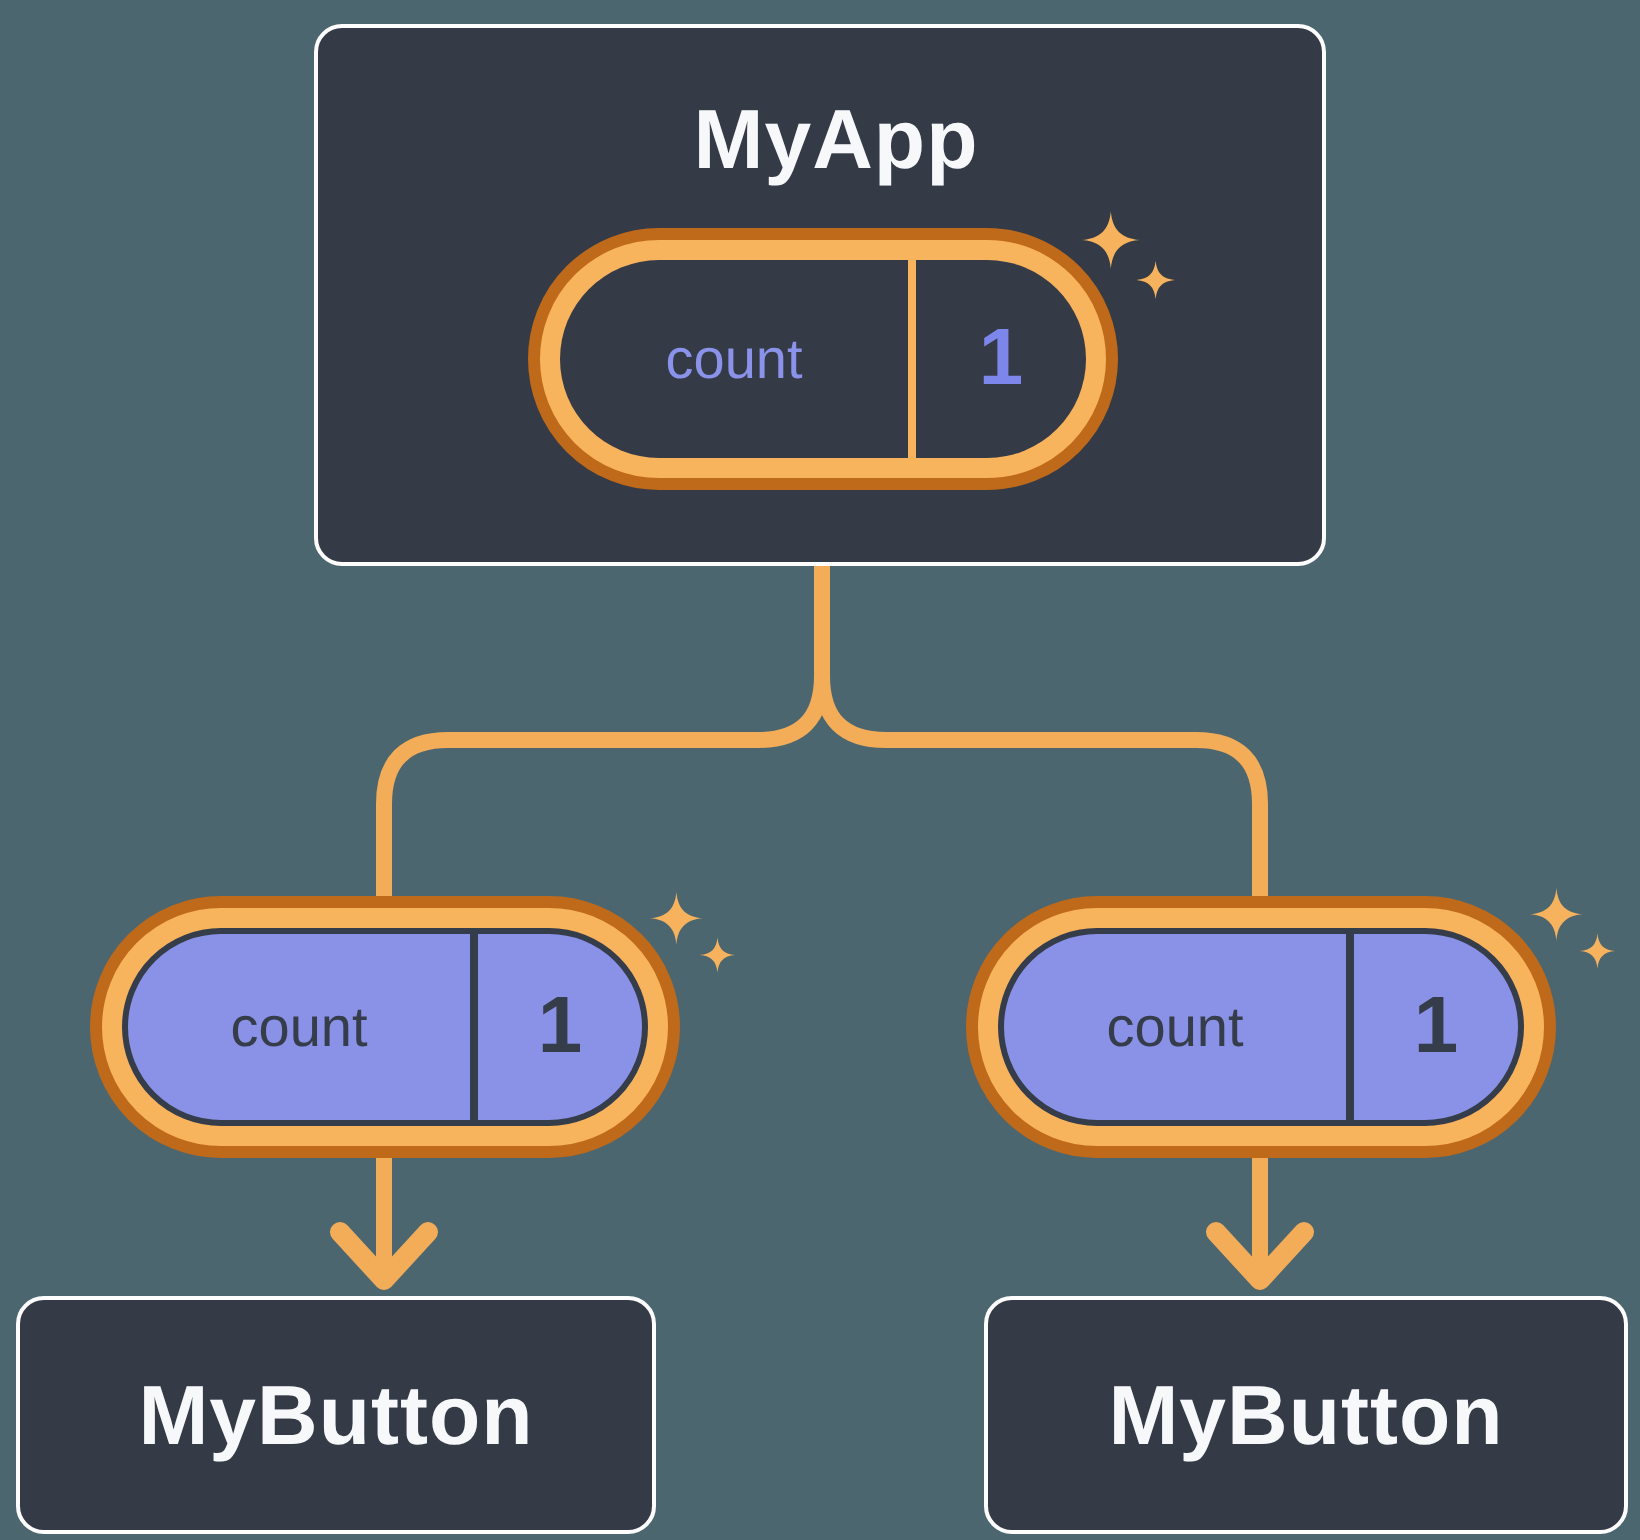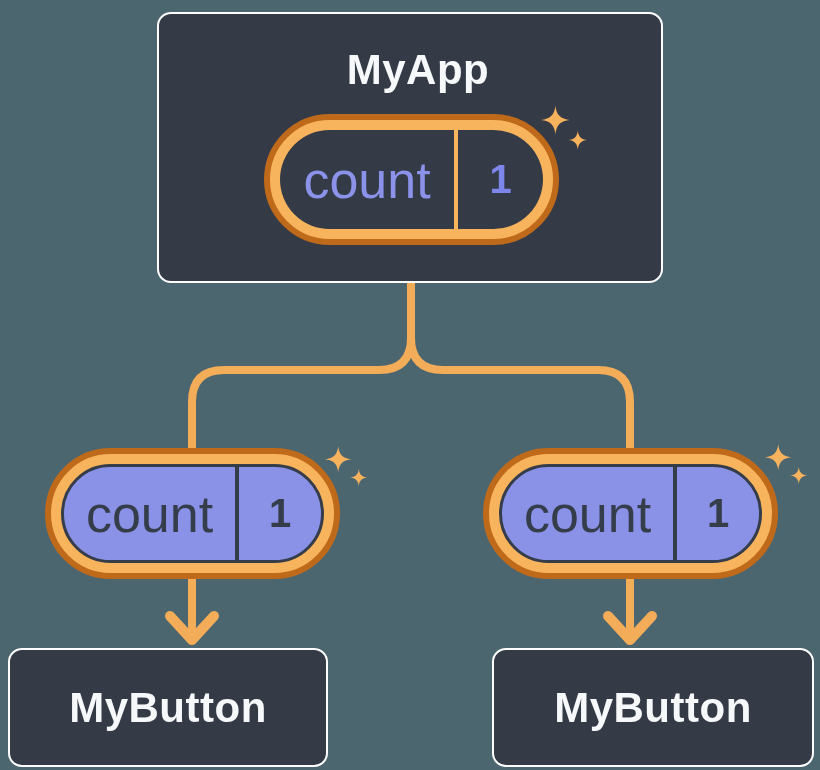--- a/index.html
+++ b/index.html
@@ -39,21 +39,21 @@
   .pill-child-0 { left:45px;  top:448px; }
   .pill-child-1 { left:483px; top:448px; }
   .pill-inner {
     height:100%; border-radius:60px; display:flex; align-items:stretch;
     overflow:hidden; box-sizing:border-box;
   }
   .state .pill-inner { background:var(--node-fill,#343a46); }
   .prop  .pill-inner { background:var(--prop-fill,#8a92e8); border:3px solid var(--prop-text,#363d4a); }
   .pill-cell-label {
     width:174px; display:flex; align-items:center; justify-content:center;
-    font-size:52px; font-weight:400;
+    font-size:28px; font-weight:400;
   }
   .prop .pill-cell-label { width:171px; }
   .pill-divider { width:4px; }
   .state .pill-divider { background:var(--pill-ring-inner,#f8b35d); }
   .prop  .pill-divider { background:var(--prop-text,#363d4a); }
   .pill-cell-value {
     flex:1; display:flex; align-items:center; justify-content:center;
     font-size:40px; font-weight:700;
   }
   .state .pill-cell-label { color:var(--state-text,#8a92e9); }

